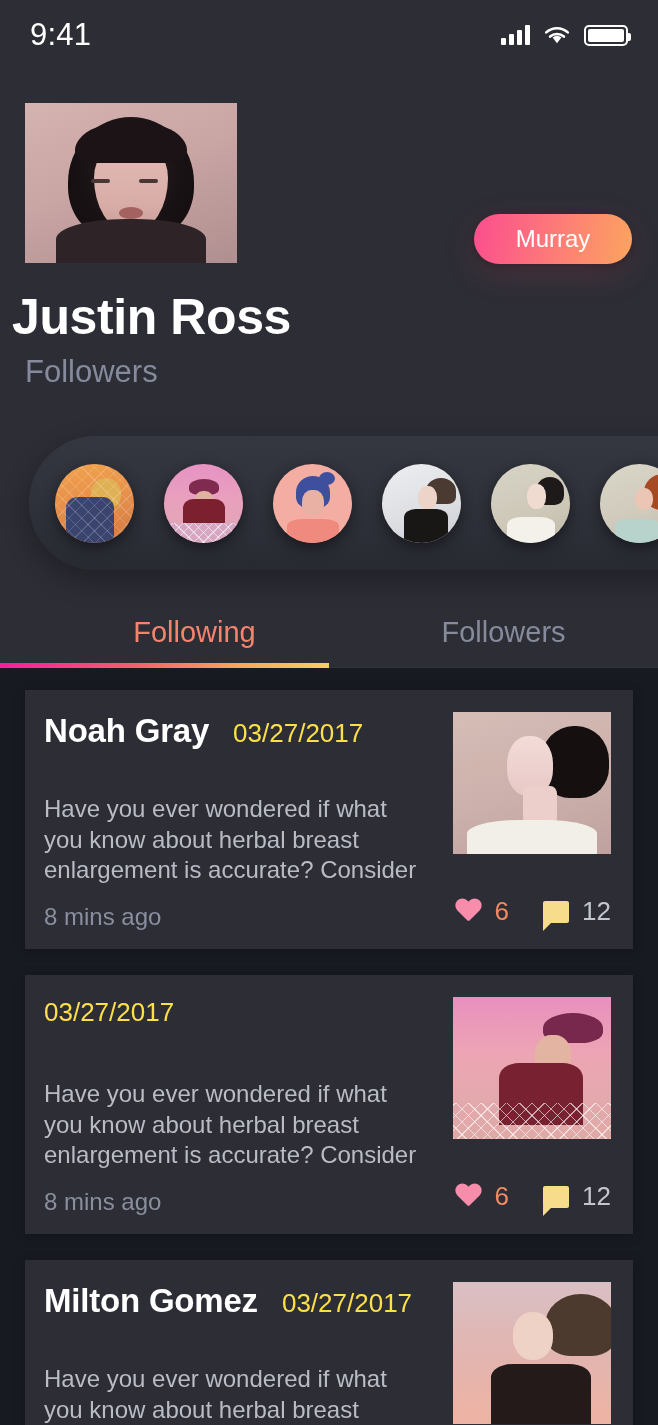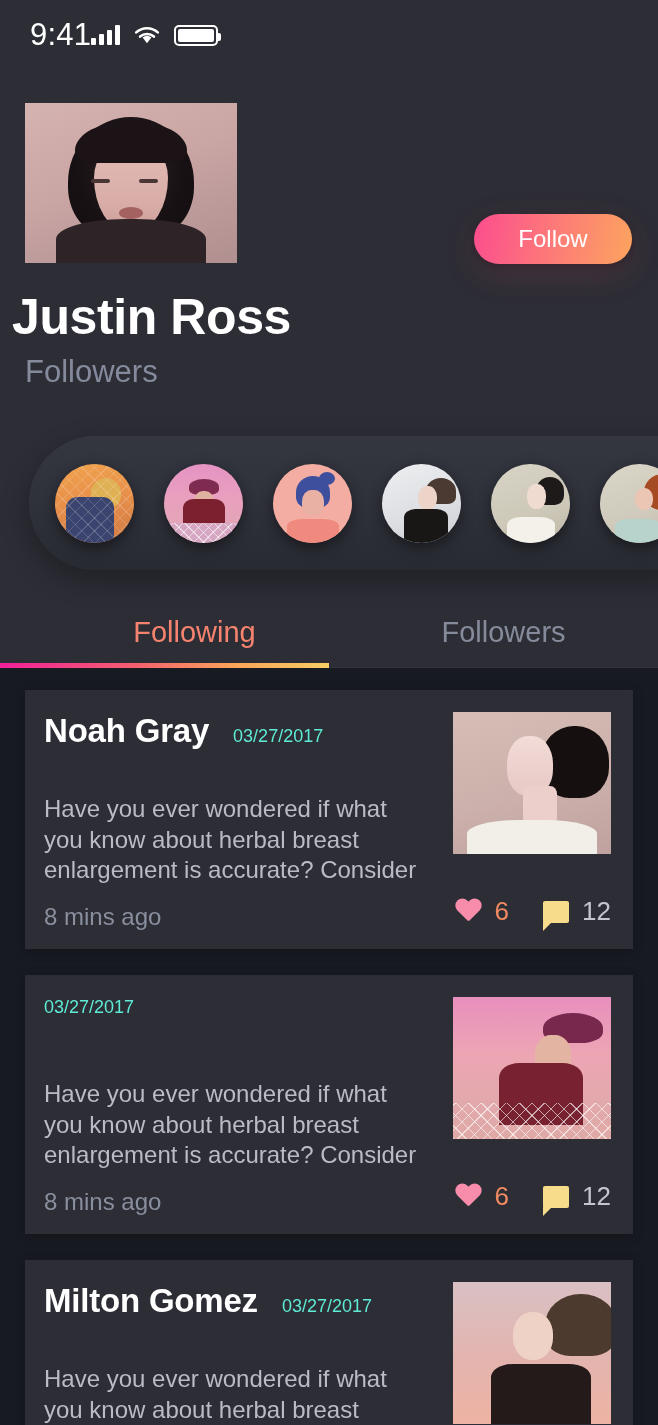--- a/index.html
+++ b/index.html
@@ -18,21 +18,21 @@
     overflow:hidden;
   }
   .header::after{
     content:""; position:absolute; left:0; right:0; bottom:0; height:1px;
     background:rgba(255,255,255,0.03);
   }
 
   
   .statusbar {
     position:absolute; top:0; left:0; width:658px; height:70px;
-    display:flex; align-items:center; justify-content:flex-start;
+    display:flex; align-items:center; justify-content:space-between;
     padding:0 30px;
   }
   .status-time {
     color:#ffffff; font-size:31px; font-weight:400; letter-spacing:0.2px;
   }
   .status-icons { display:flex; align-items:center; gap:14px; }
   .signal { display:flex; align-items:flex-end; gap:3px; height:20px; }
   .signal i { display:block; width:5px; background:#fff; border-radius:1px; }
   .signal i:nth-child(1){ height:7px; }
   .signal i:nth-child(2){ height:11px; }
@@ -188,21 +188,21 @@
     box-shadow:0 2px 10px rgba(0,0,0,0.25);
   }
   .card1 { top:22px; height:259px; }
   .card2 { top:307px; height:259px; }
   .card3 { top:592px; height:259px; }
 
   .card-head {
     position:absolute; left:19px; top:22px; display:flex; align-items:baseline; gap:24px;
   }
   .card-name { color:#ffffff; font-size:33px; font-weight:700; letter-spacing:-0.2px; }
-  .card-date { color:#5eead4; font-size:18px; }
+  .card-date { color:#fde047; font-size:26px; }
   .card-body {
     position:absolute; left:19px; top:104px; width:380px;
     color:#b9bcc5; font-size:24px; line-height:1.28;
   }
   .card-time {
     position:absolute; left:19px; top:213px;
     color:#8a8f9e; font-size:24px;
   }
   .card-thumb {
     position:absolute; right:22px; top:22px; width:158px; height:142px;
@@ -292,21 +292,21 @@
       <div class="pp-eye l"></div>
       <div class="pp-eye r"></div>
       <div class="pp-lip"></div>
       <div class="pp-body"></div>
     </div>
 
     <div class="profile-name">Justin Ross</div>
     <div class="profile-sub">Followers</div>
 
     <div class="follow-wrap">
-      <button class="follow-btn">Follow</button>
+      <button class="follow-btn">Murray</button>
     </div>
 
     <div class="stories">
       <div class="story s1">
         <div class="hair"></div>
         <div class="body"></div>
         <div class="fence"></div>
       </div>
       <div class="story s2">
         <div class="beret"></div>

